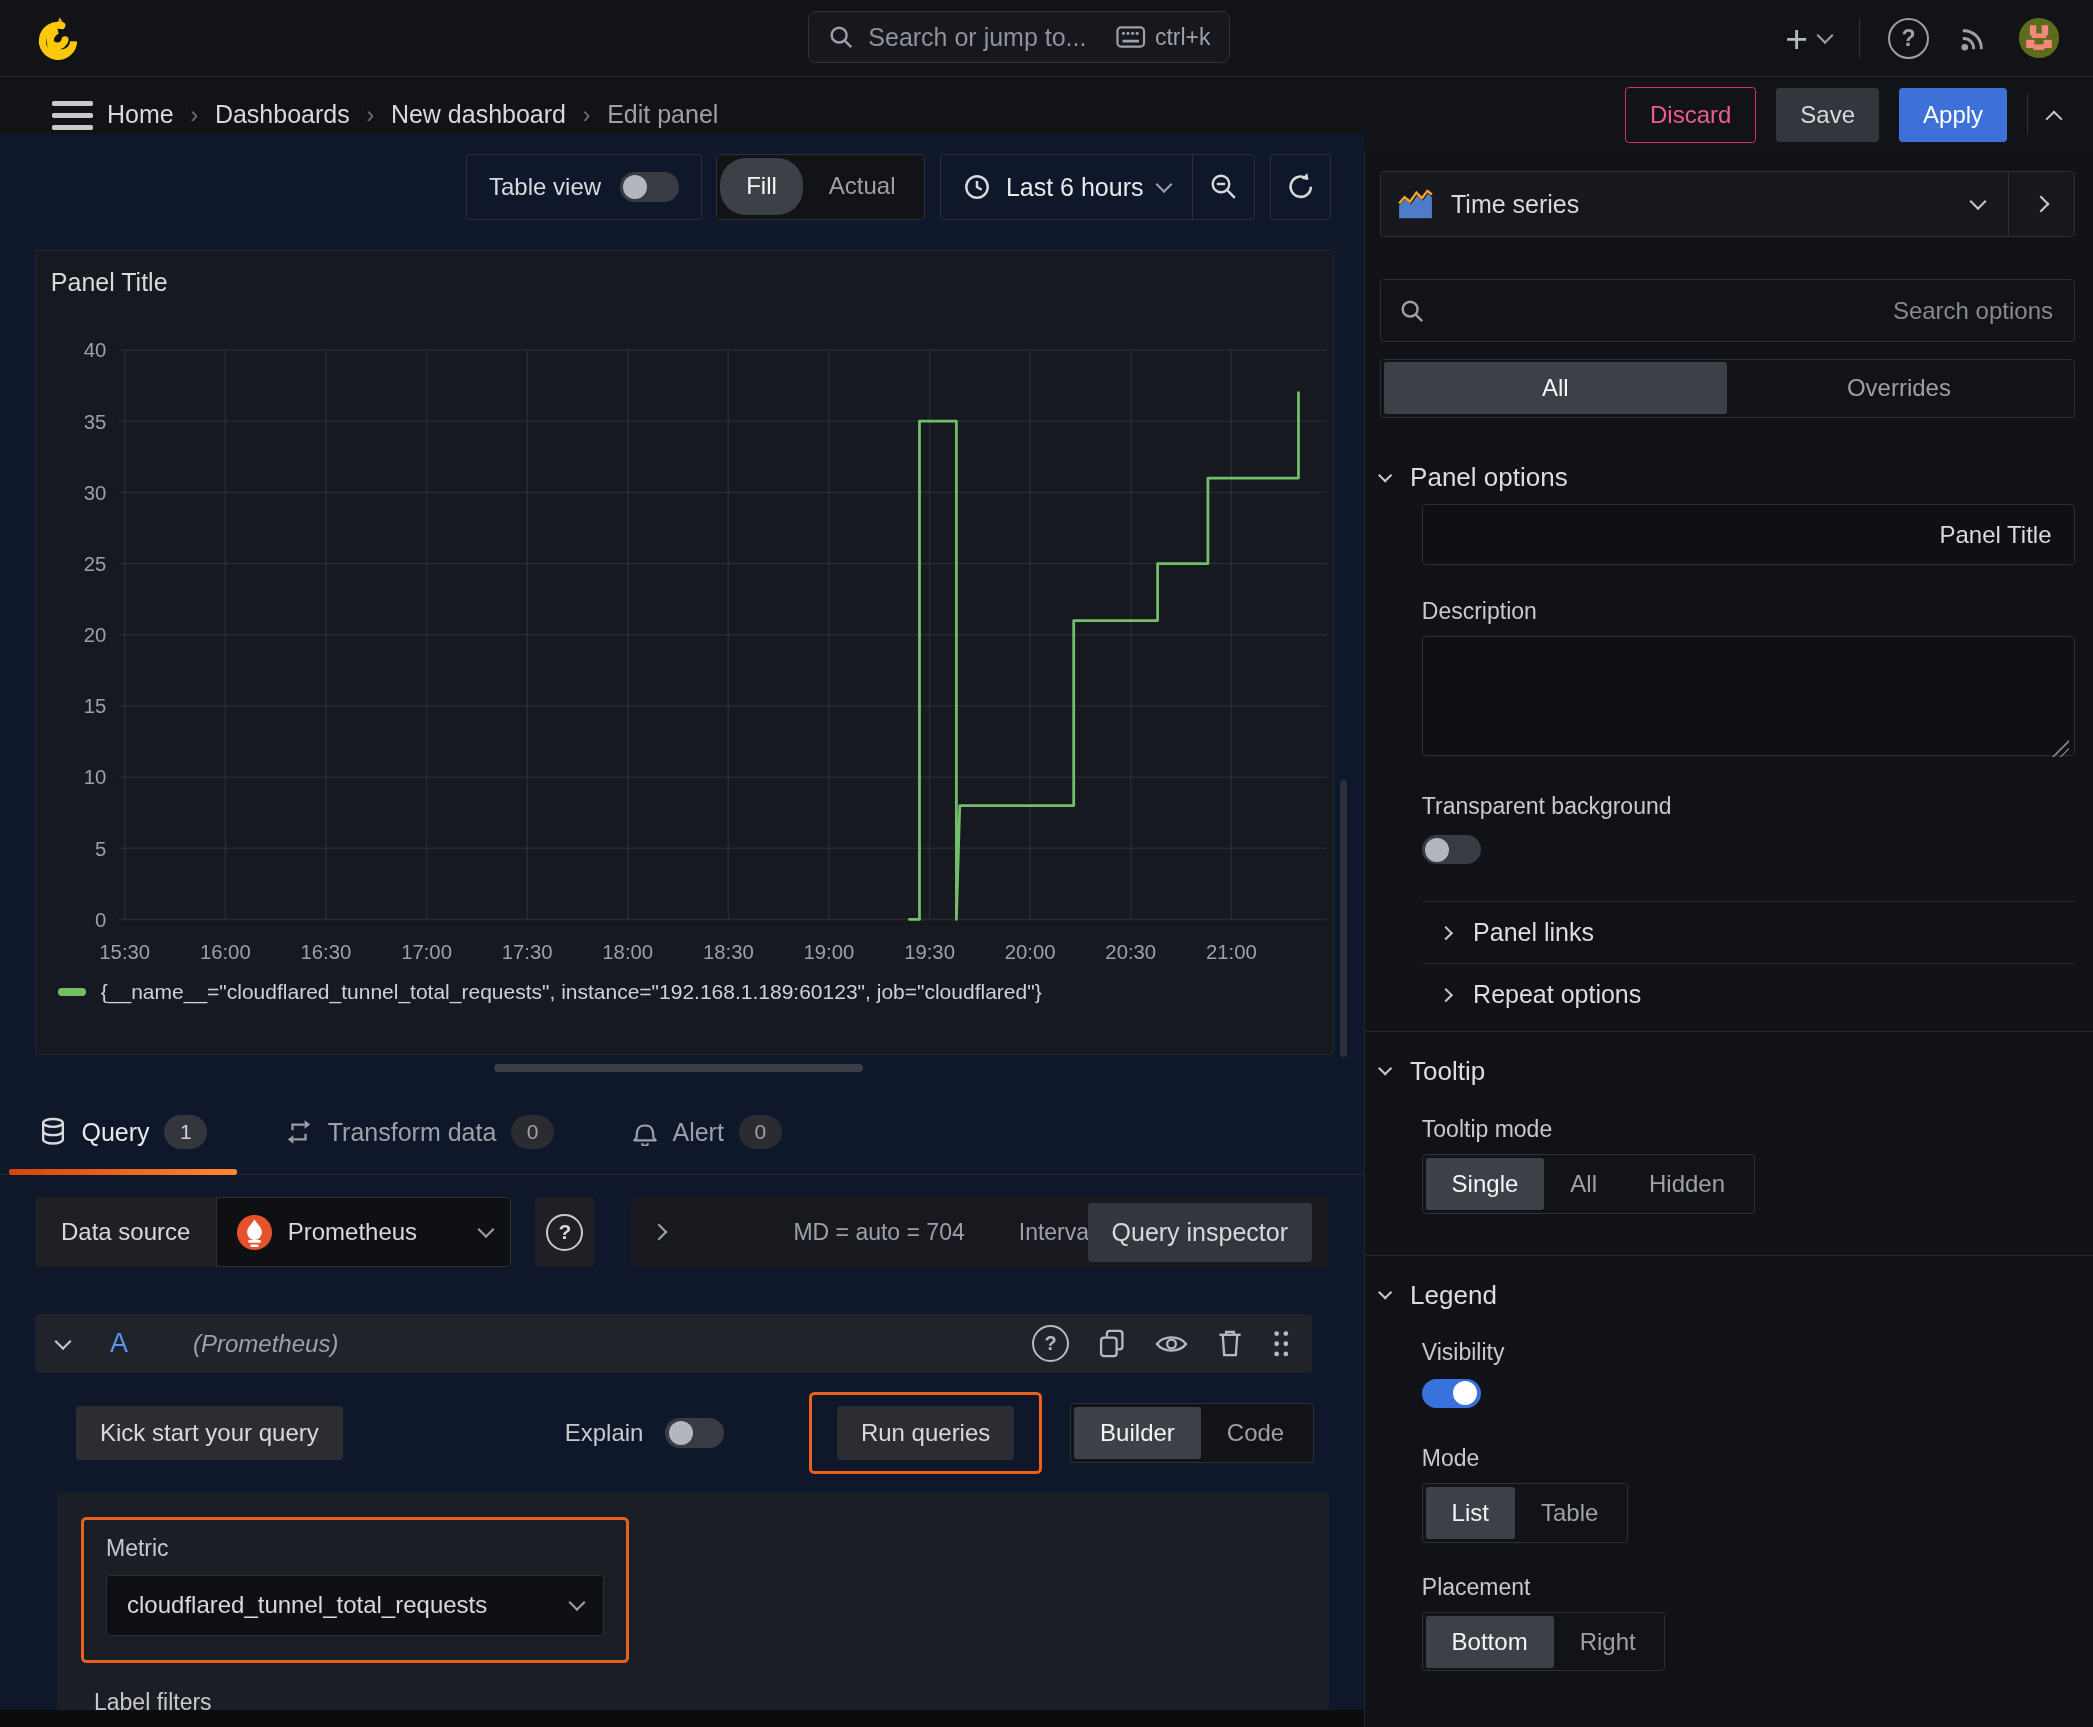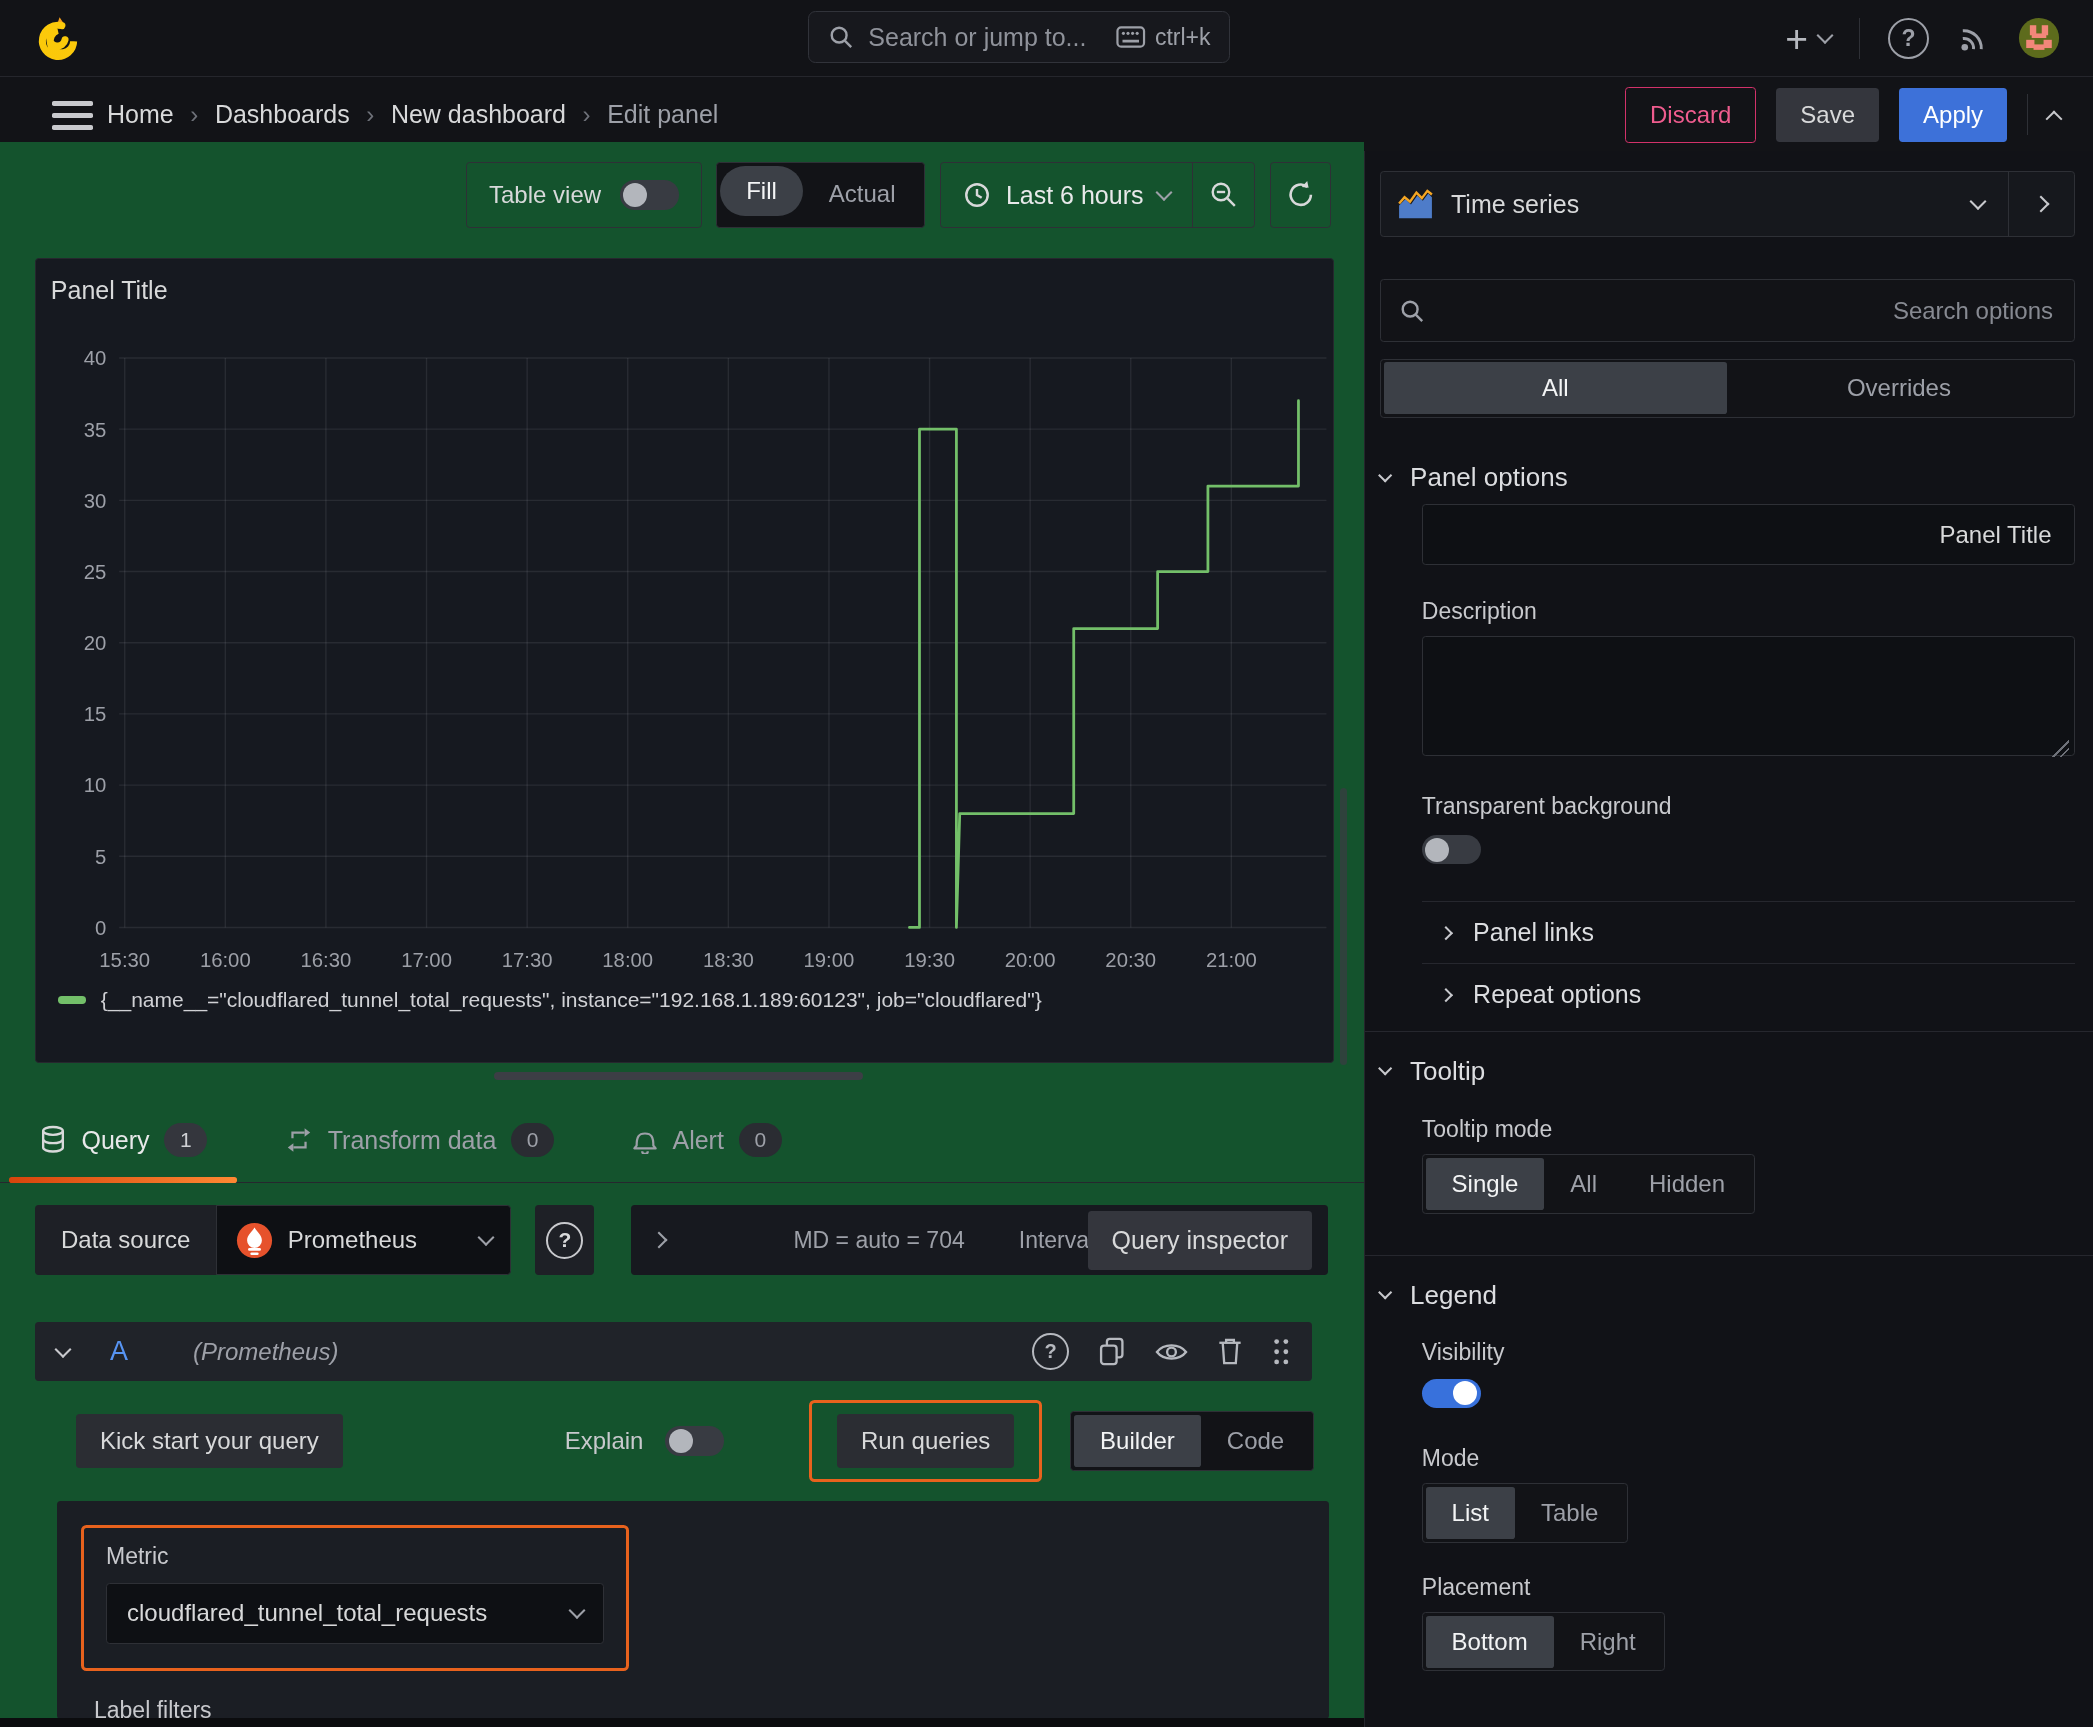--- a/index.html
+++ b/index.html
@@ -34,21 +34,21 @@
   
   .toggle{width:59px;height:29.5px;border-radius:14.8px;background:#383b42;position:relative;flex:0 0 auto;}
   .toggle::after{content:'';position:absolute;width:24px;height:24px;border-radius:50%;background:#b3b6bc;top:2.8px;left:3.7px;}
   .toggle.on{background:#3871dc;}
   .toggle.on::after{left:31px;background:#fff;}
   
   .ib{background:#0e1014;border:0.9px solid #2e3036;border-radius:3.7px;display:flex;align-items:center;color:#d8d9da;font-size:24px;}
   input.native{background:transparent;border:none;outline:none;color:#d8d9da;font-size:24px;font-family:inherit;width:100%;text-align:right;}
   input.native::placeholder{color:#878a92;}
   
-  #main{left:0;top:142px;width:1364px;height:1576px;background:#14532d;overflow:hidden;}
+  #main{left:0;top:134px;width:1364px;height:1576px;background:#0f172a;overflow:hidden;}
   #sidebar{left:1364px;top:151px;width:729px;height:1576px;background:#111217;border-left:0.9px solid #25262c;
            box-sizing:border-box;padding:20px 18.5px 0 14.8px;overflow:hidden;}
   
   #chart-panel{left:35px;top:116px;width:1297px;height:803px;background:#161920;border:0.9px solid #26272e;border-radius:3.7px;}
   #panel-title{left:14.8px;top:16.6px;font-size:25px;color:#d8d9da;}
   svg text{font-family:"Liberation Sans",sans-serif;}
   
   #qtabs{left:0;top:956px;width:1364px;height:85px;border-bottom:0.9px solid #26272e;display:flex;align-items:stretch;padding-left:9.2px;box-sizing:border-box;}
   .qtab{position:relative;display:flex;align-items:center;gap:14.8px;padding:0 29.5px;color:#9da0a8;font-size:25px;}
   .qtab.active{color:#e8e9ea;}
@@ -160,21 +160,21 @@
 </div>
 
 <div id="main" class="abs">
 
   <div class="abs flex" style="top:20px;right:33px;gap:14.8px;">
     <div class="flex" style="border:0.9px solid #2e3036;border-radius:3.7px;height:66px;padding:0 22px;gap:18.5px;box-sizing:border-box;">
       <span style="font-size:24px;color:#d8d9da;">Table view</span>
       <span class="toggle"></span>
     </div>
     <div class="seg" style="height:66px;box-sizing:border-box;">
-      <span class="opt sel" style="height:50px;border-radius:26px;">Fill</span>
+      <span class="opt sel" style="height:57px;border-radius:26px;">Fill</span>
       <span class="opt" style="height:57px;">Actual</span>
     </div>
     <div class="flex" style="border:0.9px solid #2e3036;border-radius:3.7px;height:66px;box-sizing:border-box;">
       <div class="flex" style="padding:0 22px;gap:14.8px;height:100%;">
         <span class="icn">
           <svg width="28" height="28" viewBox="0 0 30 30">
               <circle cx="15" cy="15" r="11.5" fill="none" stroke="#d8d9da" stroke-width="2.6"></circle>
               <path d="M15 8.5 V15 l5 3" fill="none" stroke="#d8d9da" stroke-width="2.6"></path>
             </svg>
         </span>

